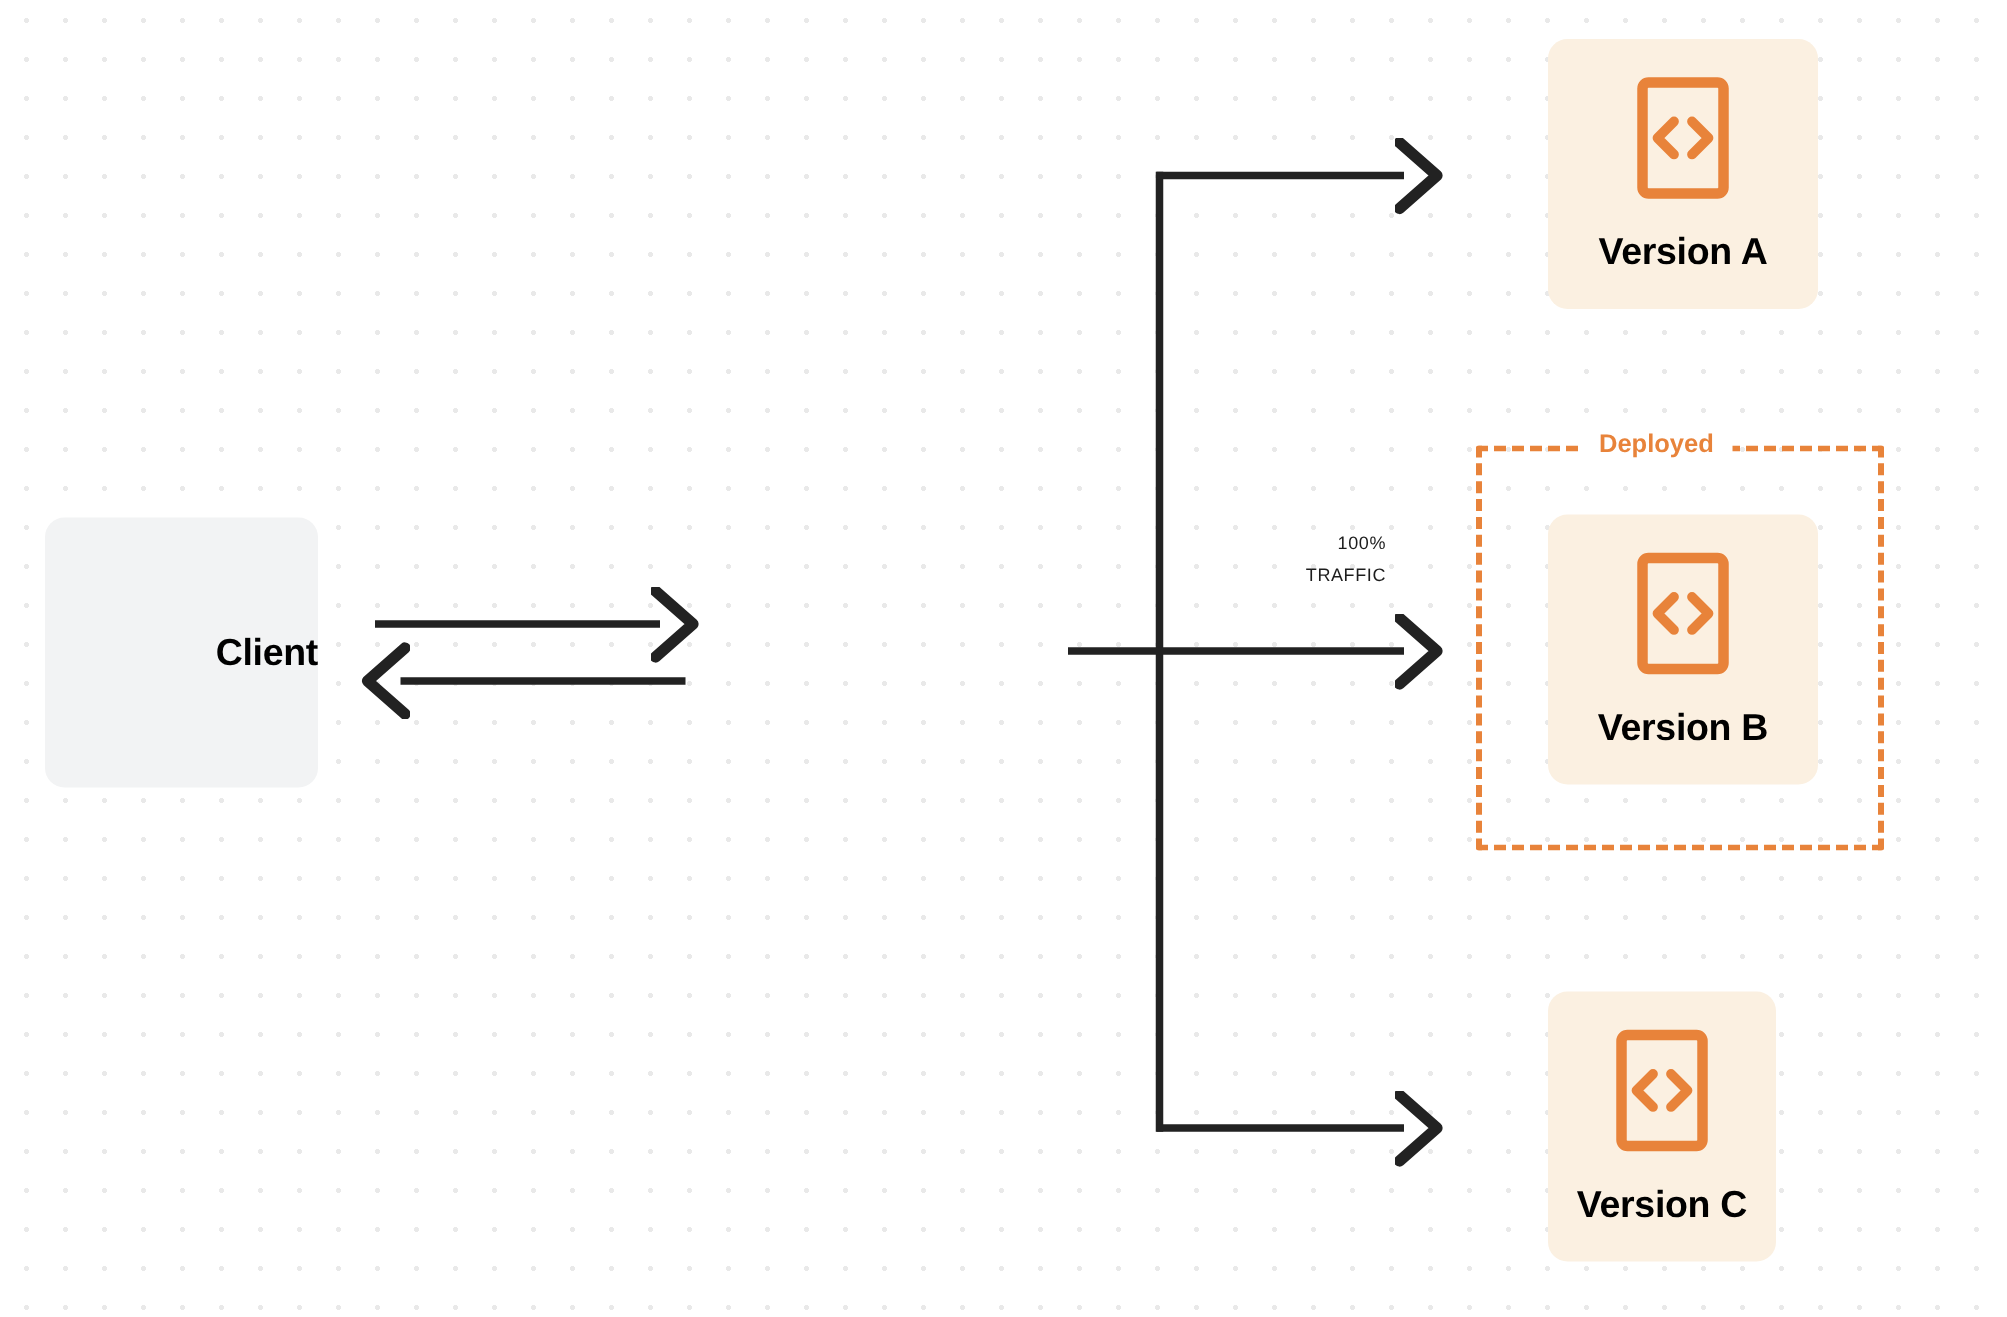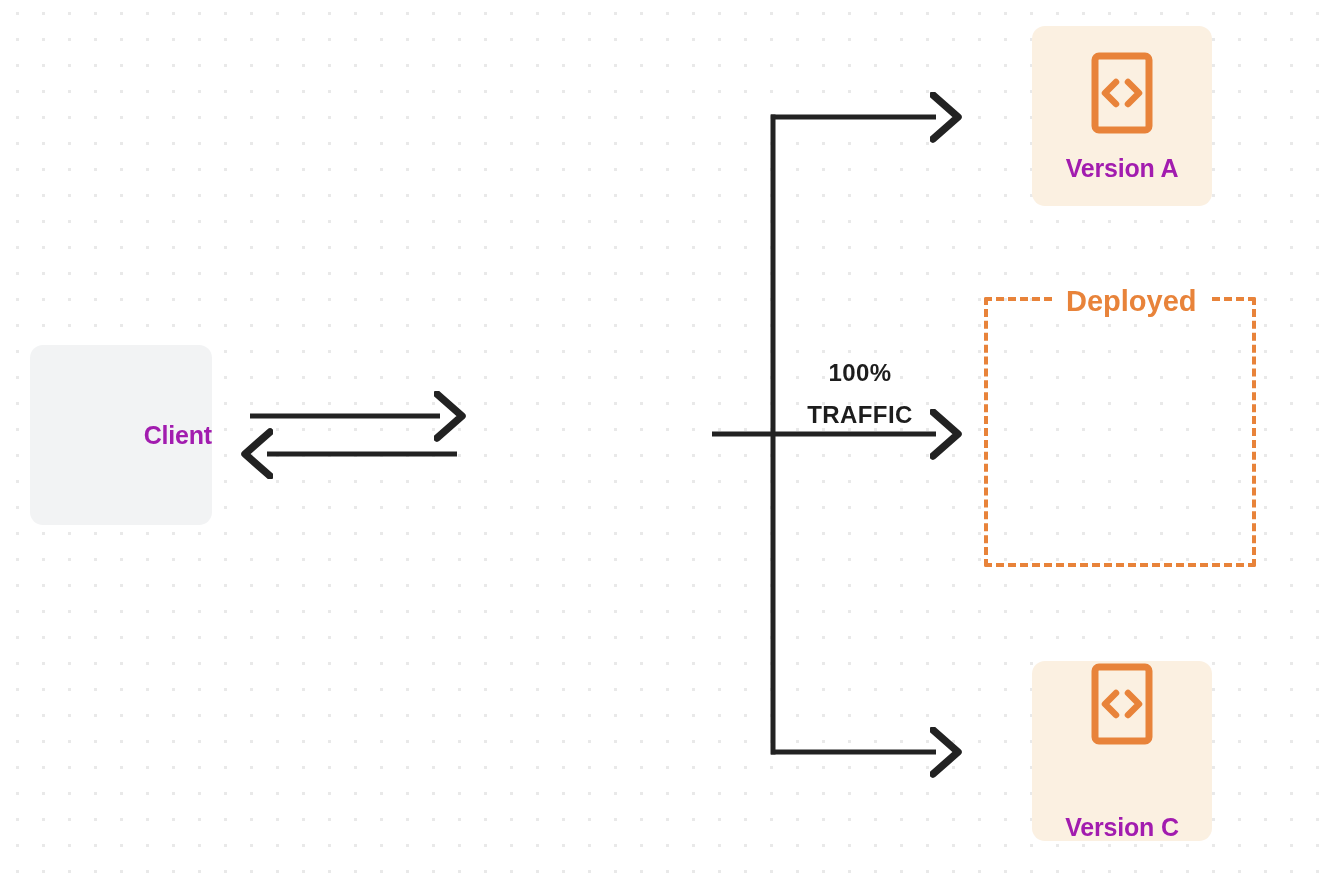--- a/index.html
+++ b/index.html
@@ -35,55 +35,55 @@
   .node-client {
     background: #f2f3f4;
     align-items: flex-end;
   }
   .node-cream {
     background: #fbf0e1;
   }
   .node-label {
     font-size: 25px;
     font-weight: 700;
-    color: #a21caf;
+    color: #000000;
     letter-spacing: -0.2px;
     line-height: 1;
   }
   .node-icon {
     display: block;
   }
   .icon-gap { height: 18px; }
 
   
   .group-dashed {
     position: absolute;
     border: 4px dashed #e8833a;
     border-radius: 2px;
     box-sizing: border-box;
     background: transparent;
   }
   .group-title {
     position: absolute;
-    font-size: 29px;
+    font-size: 17px;
     font-weight: 700;
     color: #e8833a;
     background: #ffffff;
     padding: 0 12px;
     line-height: 1;
     white-space: nowrap;
   }
 
   
   .traffic-label {
     position: absolute;
-    text-align: center;
+    text-align: right;
     color: #1d1d1d;
-    font-weight: 700;
-    font-size: 24px;
+    font-weight: 400;
+    font-size: 12px;
     line-height: 1.75;
     letter-spacing: 0.4px;
     white-space: nowrap;
   }
 
   
   svg.edges {
     position: absolute;
     left: 0;
     top: 0;
@@ -151,22 +151,33 @@
       <svg width="62" height="82" viewBox="0 0 62 82" xmlns="http://www.w3.org/2000/svg" aria-hidden="true">
         <rect x="4" y="4" width="54" height="74" rx="4" ry="4" fill="none" stroke="#e8833a" stroke-width="7"></rect>
         <path d="M25,30 L14,41 L25,52" fill="none" stroke="#e8833a" stroke-width="6.5" stroke-linecap="round" stroke-linejoin="round"></path>
         <path d="M37,30 L48,41 L37,52" fill="none" stroke="#e8833a" stroke-width="6.5" stroke-linecap="round" stroke-linejoin="round"></path>
       </svg>
     </span>
     <div class="icon-gap"></div>
     <span class="node-label">Version A</span>
   </div>
 
+  <div class="node node-cream" style="left:1032px; top:343px; width:180px; height:180px;">
+    <span class="node-icon">
+      <svg width="62" height="82" viewBox="0 0 62 82" xmlns="http://www.w3.org/2000/svg" aria-hidden="true">
+        <rect x="4" y="4" width="54" height="74" rx="4" ry="4" fill="none" stroke="#e8833a" stroke-width="7"></rect>
+        <path d="M25,30 L14,41 L25,52" fill="none" stroke="#e8833a" stroke-width="6.5" stroke-linecap="round" stroke-linejoin="round"></path>
+        <path d="M37,30 L48,41 L37,52" fill="none" stroke="#e8833a" stroke-width="6.5" stroke-linecap="round" stroke-linejoin="round"></path>
+      </svg>
+    </span>
+    <div class="icon-gap"></div>
+    <span class="node-label">Version B</span>
+  </div>
 
-  <div class="node node-cream" style="left:1032px; top:661px; width:180px; height:180px;gap:24px;">
+  <div class="node node-cream" style="left:1032px; top:661px; width:152px; height:180px;">
     <span class="node-icon">
       <svg width="62" height="82" viewBox="0 0 62 82" xmlns="http://www.w3.org/2000/svg" aria-hidden="true">
         <rect x="4" y="4" width="54" height="74" rx="4" ry="4" fill="none" stroke="#e8833a" stroke-width="7"></rect>
         <path d="M25,30 L14,41 L25,52" fill="none" stroke="#e8833a" stroke-width="6.5" stroke-linecap="round" stroke-linejoin="round"></path>
         <path d="M37,30 L48,41 L37,52" fill="none" stroke="#e8833a" stroke-width="6.5" stroke-linecap="round" stroke-linejoin="round"></path>
       </svg>
     </span>
     <div class="icon-gap"></div>
     <span class="node-label">Version C</span>
   </div>

